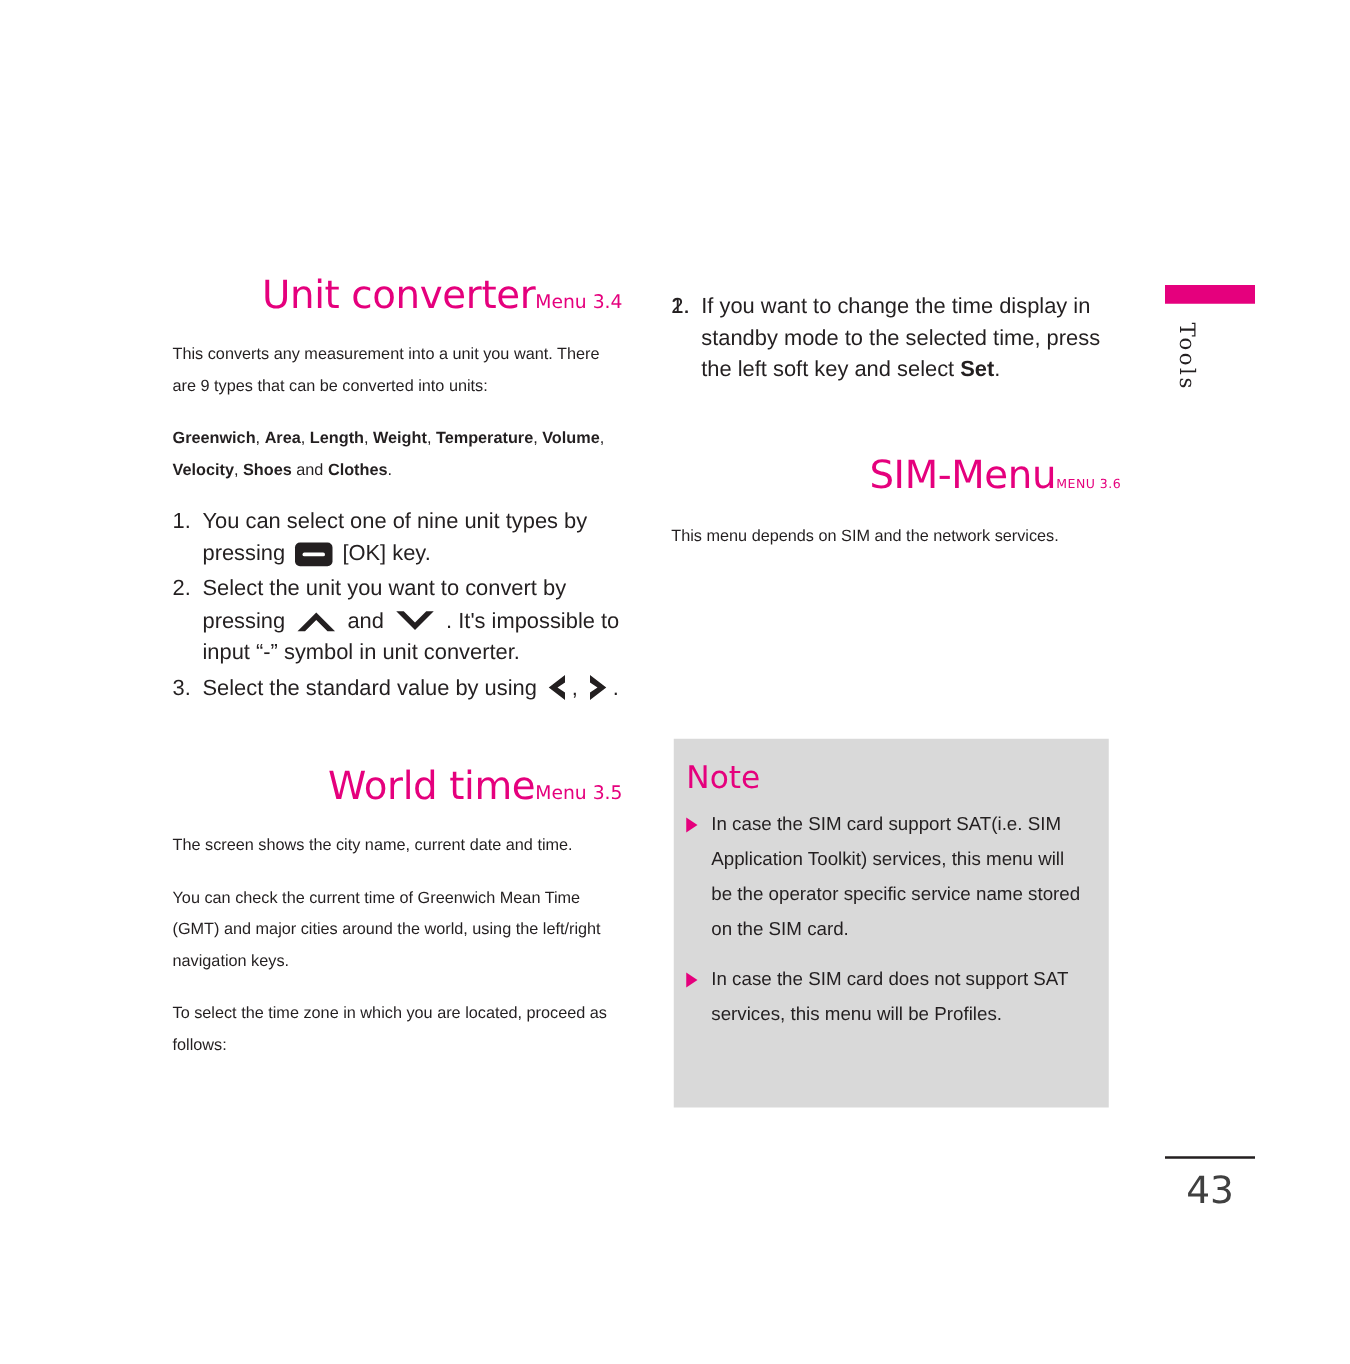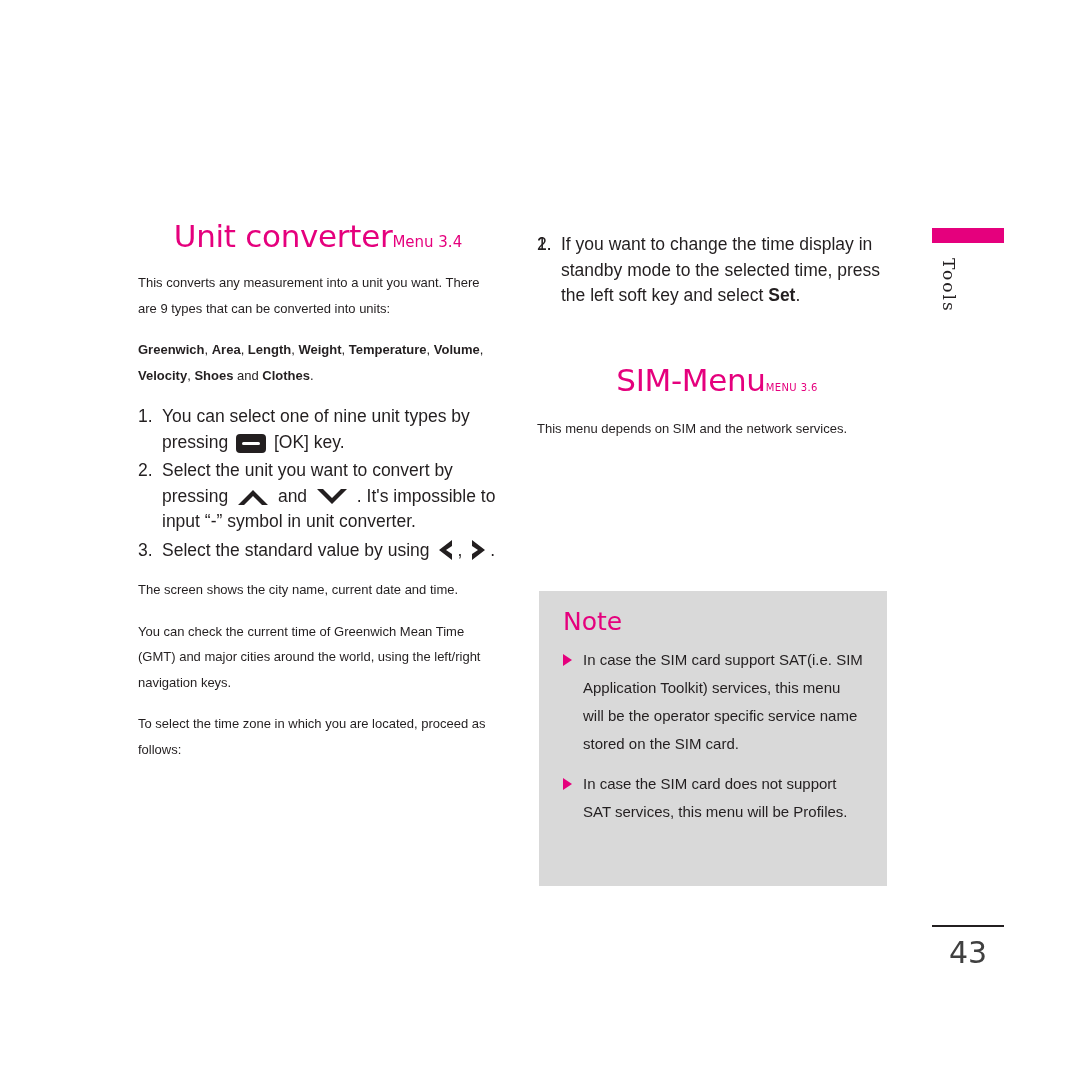--- a/index.html
+++ b/index.html
@@ -29,21 +29,21 @@
   .col-right {
     position: absolute;
     left: 537px;
     top: 218px;
     width: 360px;
   }
   
   .heading-row {
     display: flex;
     align-items: baseline;
-    justify-content: center;
+    justify-content: flex-end;
     margin-bottom: 16px;
   }
   h1.title {
     font-family: "DejaVu Sans", sans-serif;
     font-size: 31px;
     font-weight: normal;
     color: #e5007d;
     margin: 0;
     letter-spacing: -0.3px;
   }
@@ -120,21 +120,21 @@
   .key-left svg, .key-right svg { display: block; }
   
   .note-box {
     position: absolute;
     left: 539px;
     top: 591px;
     width: 348px;
     height: 295px;
     background: #d9d9d9;
   }
-  .note-inner { padding: 16px 22px 0 24px; }
+  .note-inner { padding: 16px 22px 0 10px; }
   .note-title {
     color: #e5007d;
     font-family: "DejaVu Sans", sans-serif;
     font-size: 25px;
     margin: 0 0 10px 0;
     font-weight: normal;
   }
   ul.note-list {
     list-style: none;
     margin: 0;
@@ -260,20 +260,24 @@
             </svg>
         </span><span>,</span>
         <span class="key key-right">
           <svg width="17" height="24" viewBox="0 0 17 24">
               <path d="M2 2 L15 12 L2 22 L2 16 L8 12 L2 8 Z" fill="#231f20"></path>
             </svg>
         </span><span>.</span>
       </li>
     </ol>
 
+    <div class="heading-row" style="margin-top:48px;">
+      <h1 class="title">World time</h1>
+      <span class="menu-ref">Menu 3.5</span>
+    </div>
 
     <p>The screen shows the city name, current date and time.</p>
     <p>You can check the current time of Greenwich Mean Time (GMT) and major cities around the world, using the left/right navigation keys.</p>
     <p>To select the time zone in which you are located, proceed as follows:</p>
   </div>
 
   <div class="col-right">
     <ol class="steps">
       <li style="margin-bottom:14px;">
         <span class="num">1.</span>

